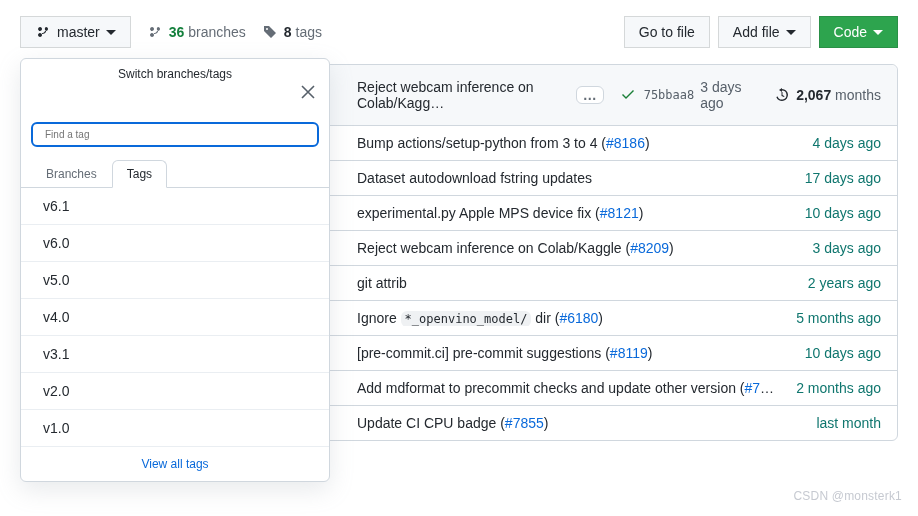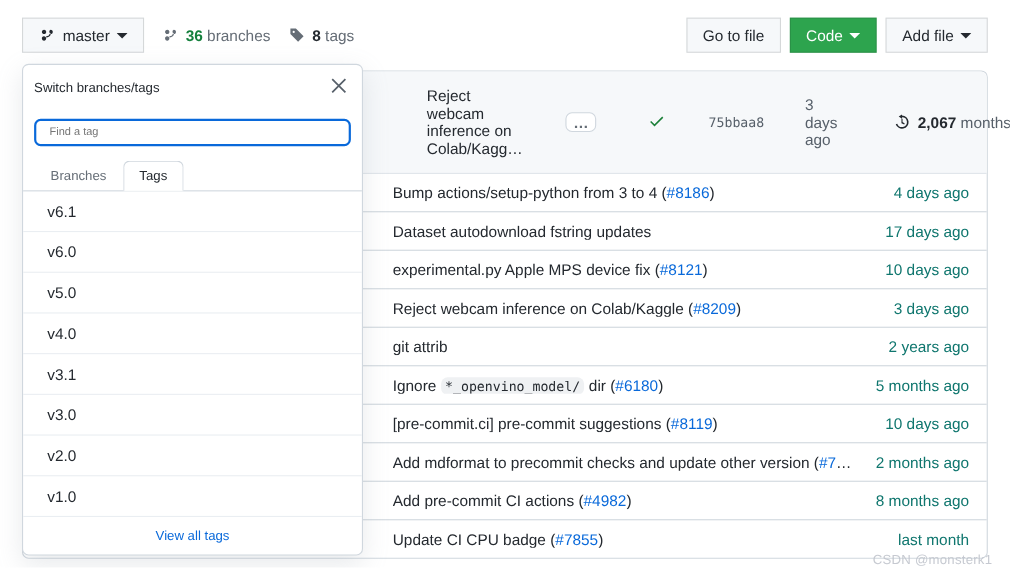--- a/index.html
+++ b/index.html
@@ -56,21 +56,20 @@
     border: 1px solid #d0d7de;
     border-radius: 6px;
   }
   .filebox-header {
     background: #f6f8fa;
     padding: 14px 16px;
     display:flex;
     align-items:center;
     border-bottom:1px solid #d0d7de;
     border-radius:6px 6px 0 0;
-    gap:31px;
   }
   .overflow-btn {
     background:#fff;
     border:1px solid #d0d7de;
     border-radius:6px;
     color:#656d76;
     padding:0 6px;
     font-weight:600;
     margin-left:8px;
     line-height:16px;
@@ -106,20 +105,21 @@
     box-shadow: 0 8px 24px rgba(140,149,159,0.2);
     z-index: 10;
   }
   .popup-header {
     display:flex;
     align-items:center;
     padding: 8px 10px;
     font-size:12px;
     color:#24292f;
     font-weight:500;
+    flex-direction:column;
   }
   .popup-header .close { margin-left:auto; color:#57606a; cursor:pointer; padding:4px; }
   .popup-search {
     padding: 8px 10px;
   }
   .popup-search input {
     width:100%;
     padding:5px 12px;
     font-size:10px;
     border:2px solid #0969da;
@@ -163,21 +163,21 @@
     padding:10px;
     text-align:center;
     color:#0969da;
     font-size:12px;
     cursor:pointer;
   }
 
   .watermark {
     position:absolute;
     right:16px;
-    bottom:0;
+    bottom:13px;
     color:#c0c4cc;
     font-size:12px;
     letter-spacing:0.2px;
     opacity:0.9;
   }
 </style>
 </head>
 <body>
 
 <div class="container">
@@ -215,30 +215,30 @@
       </span>
       <b style="color:#24292f;">8</b>&nbsp;
       <span>tags</span>
     </a>
 
     <div class="spacer"></div>
 
     <button class="btn">
       <span>Go to file</span>
     </button>
-    <button class="btn btn-green gap">
-      <span>Code</span>
+    <button class="btn gap">
+      <span>Add file</span>
       <span class="icon" style="margin-left:6px;">
         <svg width="10" height="10" viewBox="0 0 10 10" fill="currentColor">
             <path d="M0 3l5 5 5-5z"></path>
           </svg>
       </span>
     </button>
-    <button class="btn gap">
-      <span>Add file</span>
+    <button class="btn btn-green gap">
+      <span>Code</span>
       <span class="icon" style="margin-left:6px;">
         <svg width="10" height="10" viewBox="0 0 10 10" fill="currentColor">
             <path d="M0 3l5 5 5-5z"></path>
           </svg>
       </span>
     </button>
   </div>
 
   <div class="filebox">
     <div class="filebox-header">
@@ -296,25 +296,20 @@
         </div>
         <div class="row">
           <div style="flex: 0 0 320px; display: flex; align-items: center;"></div>
           <div class="msg">[pre-commit.ci] pre-commit suggestions (<a class="issue">#8119</a>)</div>
           <div class="date">10 days ago</div>
         </div>
         <div class="row">
           <div style="flex: 0 0 320px; display: flex; align-items: center;"></div>
           <div class="msg">Add mdformat to precommit checks and update other version (<a class="issue">#7529</a>)</div>
           <div class="date">2 months ago</div>
-        </div>
-        <div class="row">
-          <div style="flex: 0 0 320px; display: flex; align-items: center;"></div>
-          <div class="msg">Add pre-commit CI actions (<a class="issue">#4982</a>)</div>
-          <div class="date">8 months ago</div>
         </div>
         <div class="row">
           <div style="flex: 0 0 320px; display: flex; align-items: center;">
             <span class="fileicon icon">
               <svg width="16" height="16" viewBox="0 0 16 16" fill="currentColor">
                 <path d="M3 1h7l3 3v11H3V1Zm1 1v12h8V5H9V2H4Z"></path>
               </svg>
             </span>
             <a style="color: rgb(36, 41, 47); text-decoration: none;">README.md</a>
           </div>
@@ -339,21 +334,20 @@
     <div class="popup-tabs">
       <div class="popup-tab">Branches</div>
       <div class="popup-tab active">Tags</div>
     </div>
     <div class="popup-list" id="tag-list">
         <div class="popup-item">v6.1</div>
         <div class="popup-item">v6.0</div>
         <div class="popup-item">v5.0</div>
         <div class="popup-item">v4.0</div>
         <div class="popup-item">v3.1</div>
-        <div class="popup-item">v3.0</div>
         <div class="popup-item">v2.0</div>
         <div class="popup-item">v1.0</div>
       </div>
     <div class="popup-footer">View all tags</div>
   </div>
 
   <div class="watermark">CSDN @monsterk1</div>
 
 </div>
 

